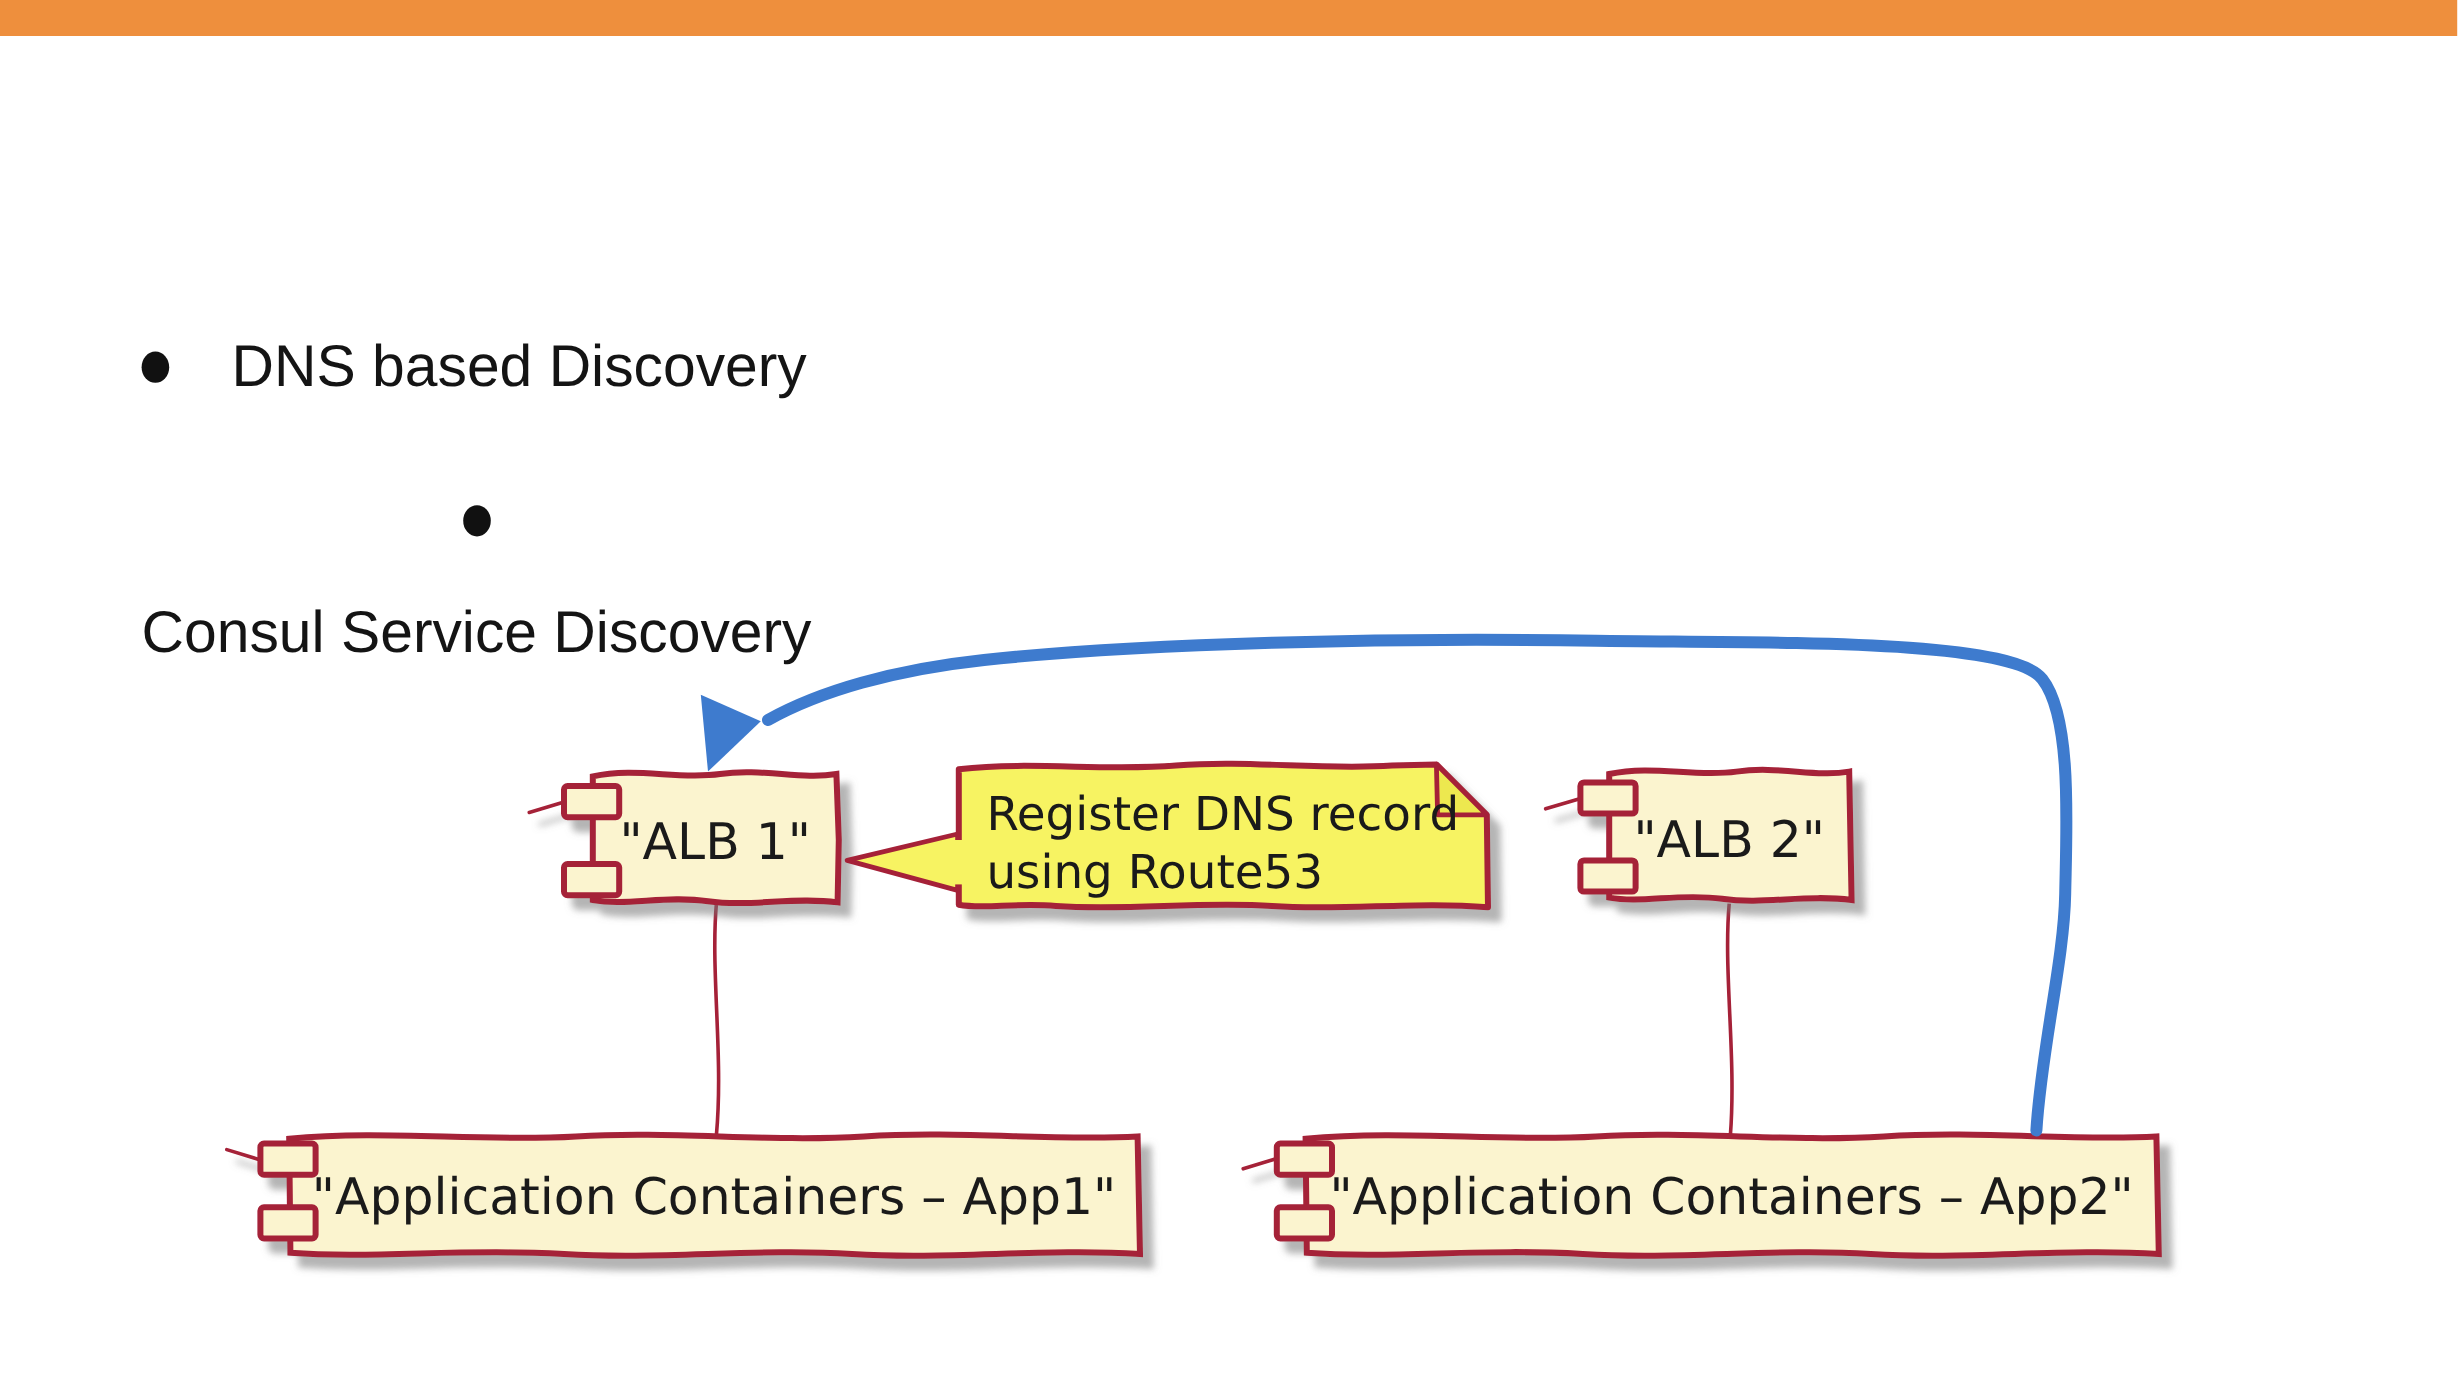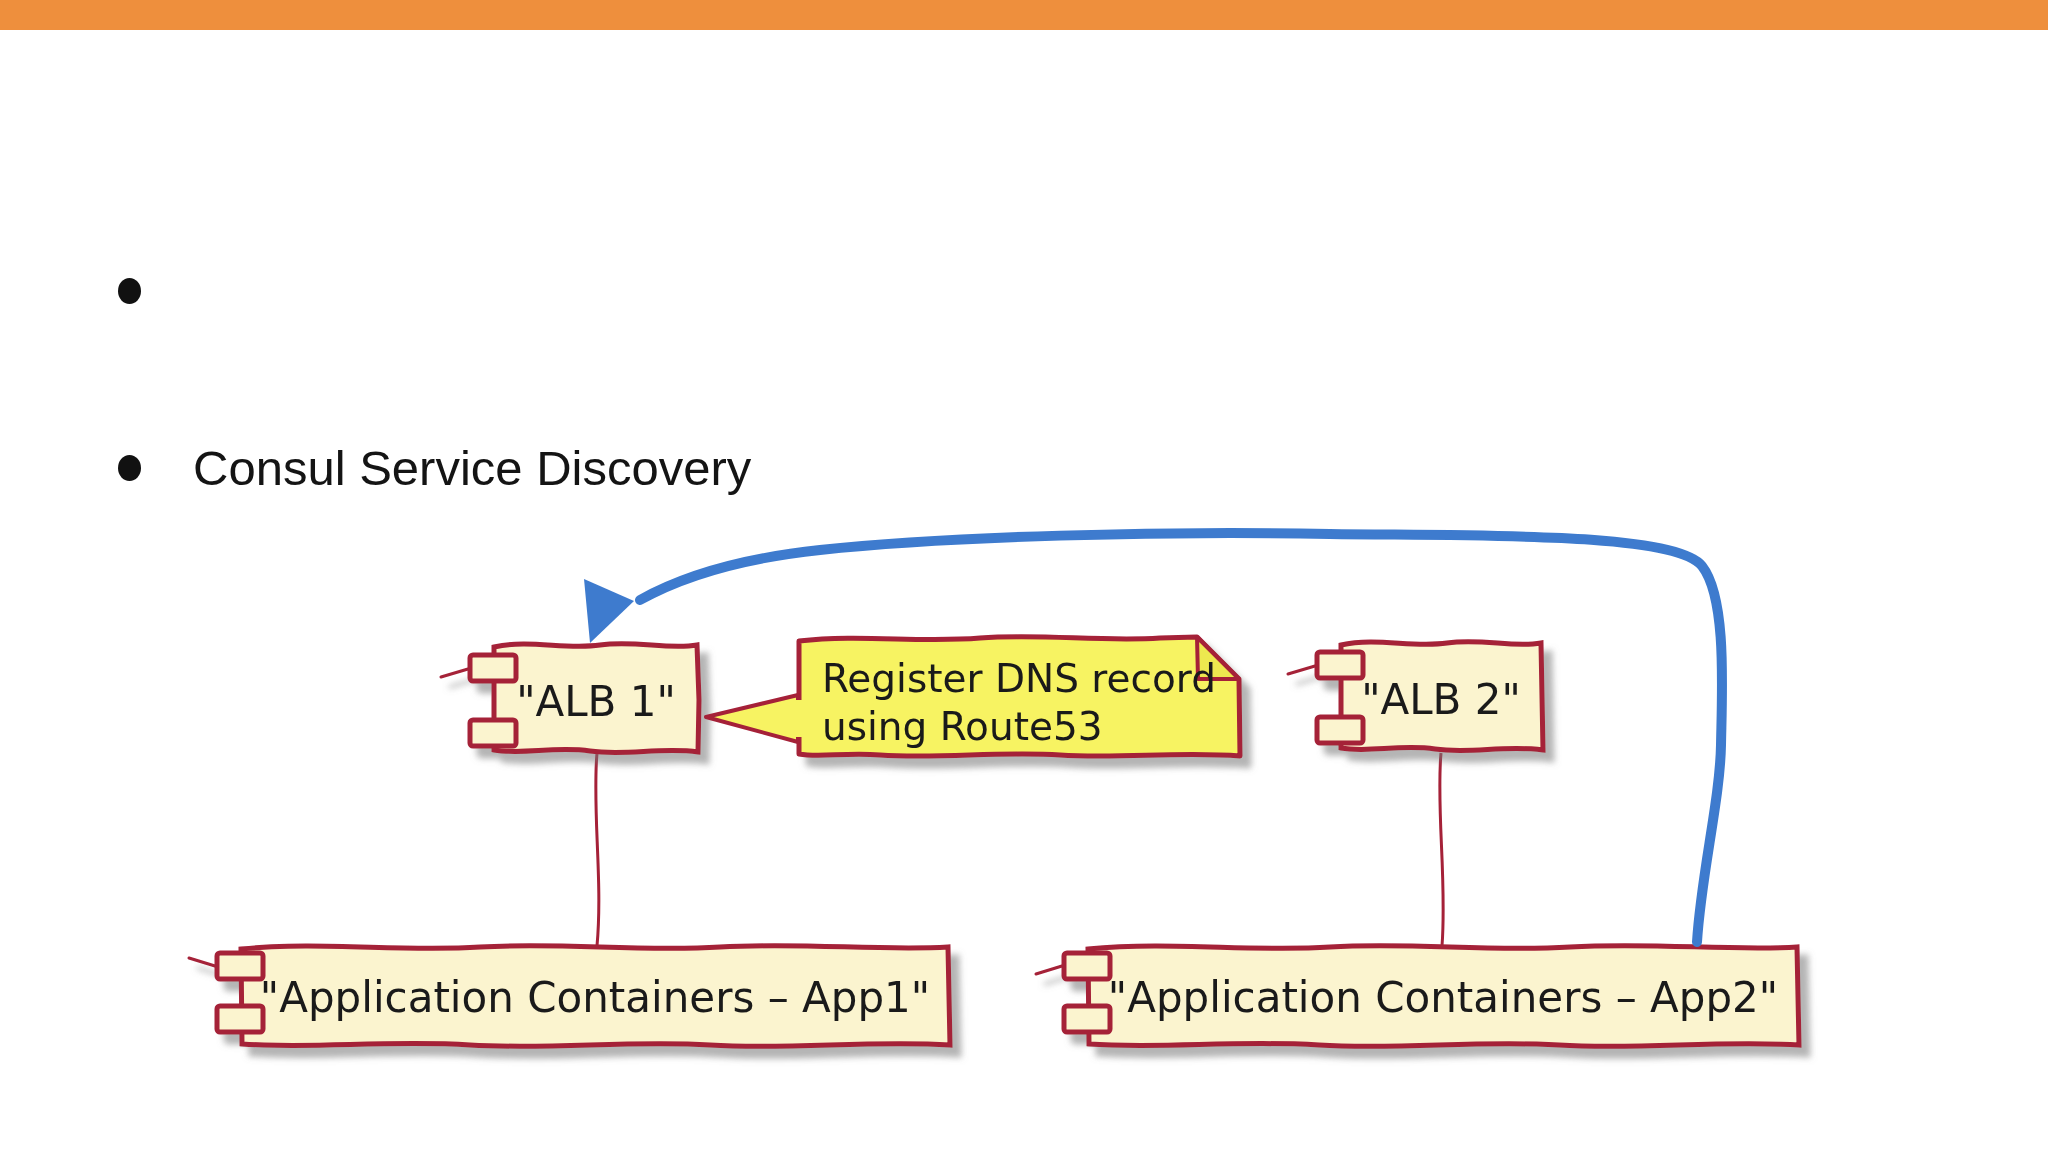--- a/index.html
+++ b/index.html
@@ -24,21 +24,21 @@
     letter-spacing:-1px;
     color:#141414;
   }
   .bullet{
     position:absolute;left:118px;
     display:flex;align-items:center;gap:52px;
     font-size:49px;color:#141414;
     white-space:nowrap;
   }
   .bullet.b1{top:278px;}
-  .bullet.b2{top:440px;}
+  .bullet.b2{top:421px;flex-direction:column;}
   .dot{
     width:23px;height:26px;border-radius:50%;
     background:#111;flex:0 0 auto;
   }
   svg.diagram{position:absolute;top:0;left:0;width:2048px;height:1152px;}
   .box, .port{fill:#FBF4CF;stroke:#A52138;stroke-width:5;}
   .note-body{fill:#F7F362;stroke:#A52138;stroke-width:5;stroke-linejoin:round;}
   .note-fold{fill:#EDE84F;stroke:#A52138;stroke-width:4;stroke-linejoin:round;}
   .note-pointer{fill:#F7F362;stroke:#A52138;stroke-width:4;stroke-linejoin:round;}
   .eraser{stroke:#F7F362;stroke-width:9;}
@@ -53,20 +53,21 @@
 </head>
 <body>
 
 <div class="slide">
 
   <div class="topbar"></div>
 
 
   <div class="bullet b1">
     <span class="dot"></span>
+    <span>DNS based Discovery</span>
   </div>
   <div class="bullet b2">
     <span class="dot"></span>
     <span>Consul Service Discovery</span>
   </div>
 
   <svg class="diagram" viewBox="0 0 2048 1152" xmlns="http://www.w3.org/2000/svg">
     <defs>
       <filter id="ds" x="-30%" y="-30%" width="170%" height="170%">
         <feDropShadow dx="9" dy="10" stdDeviation="3" flood-color="#777777" flood-opacity="0.55"></feDropShadow>

